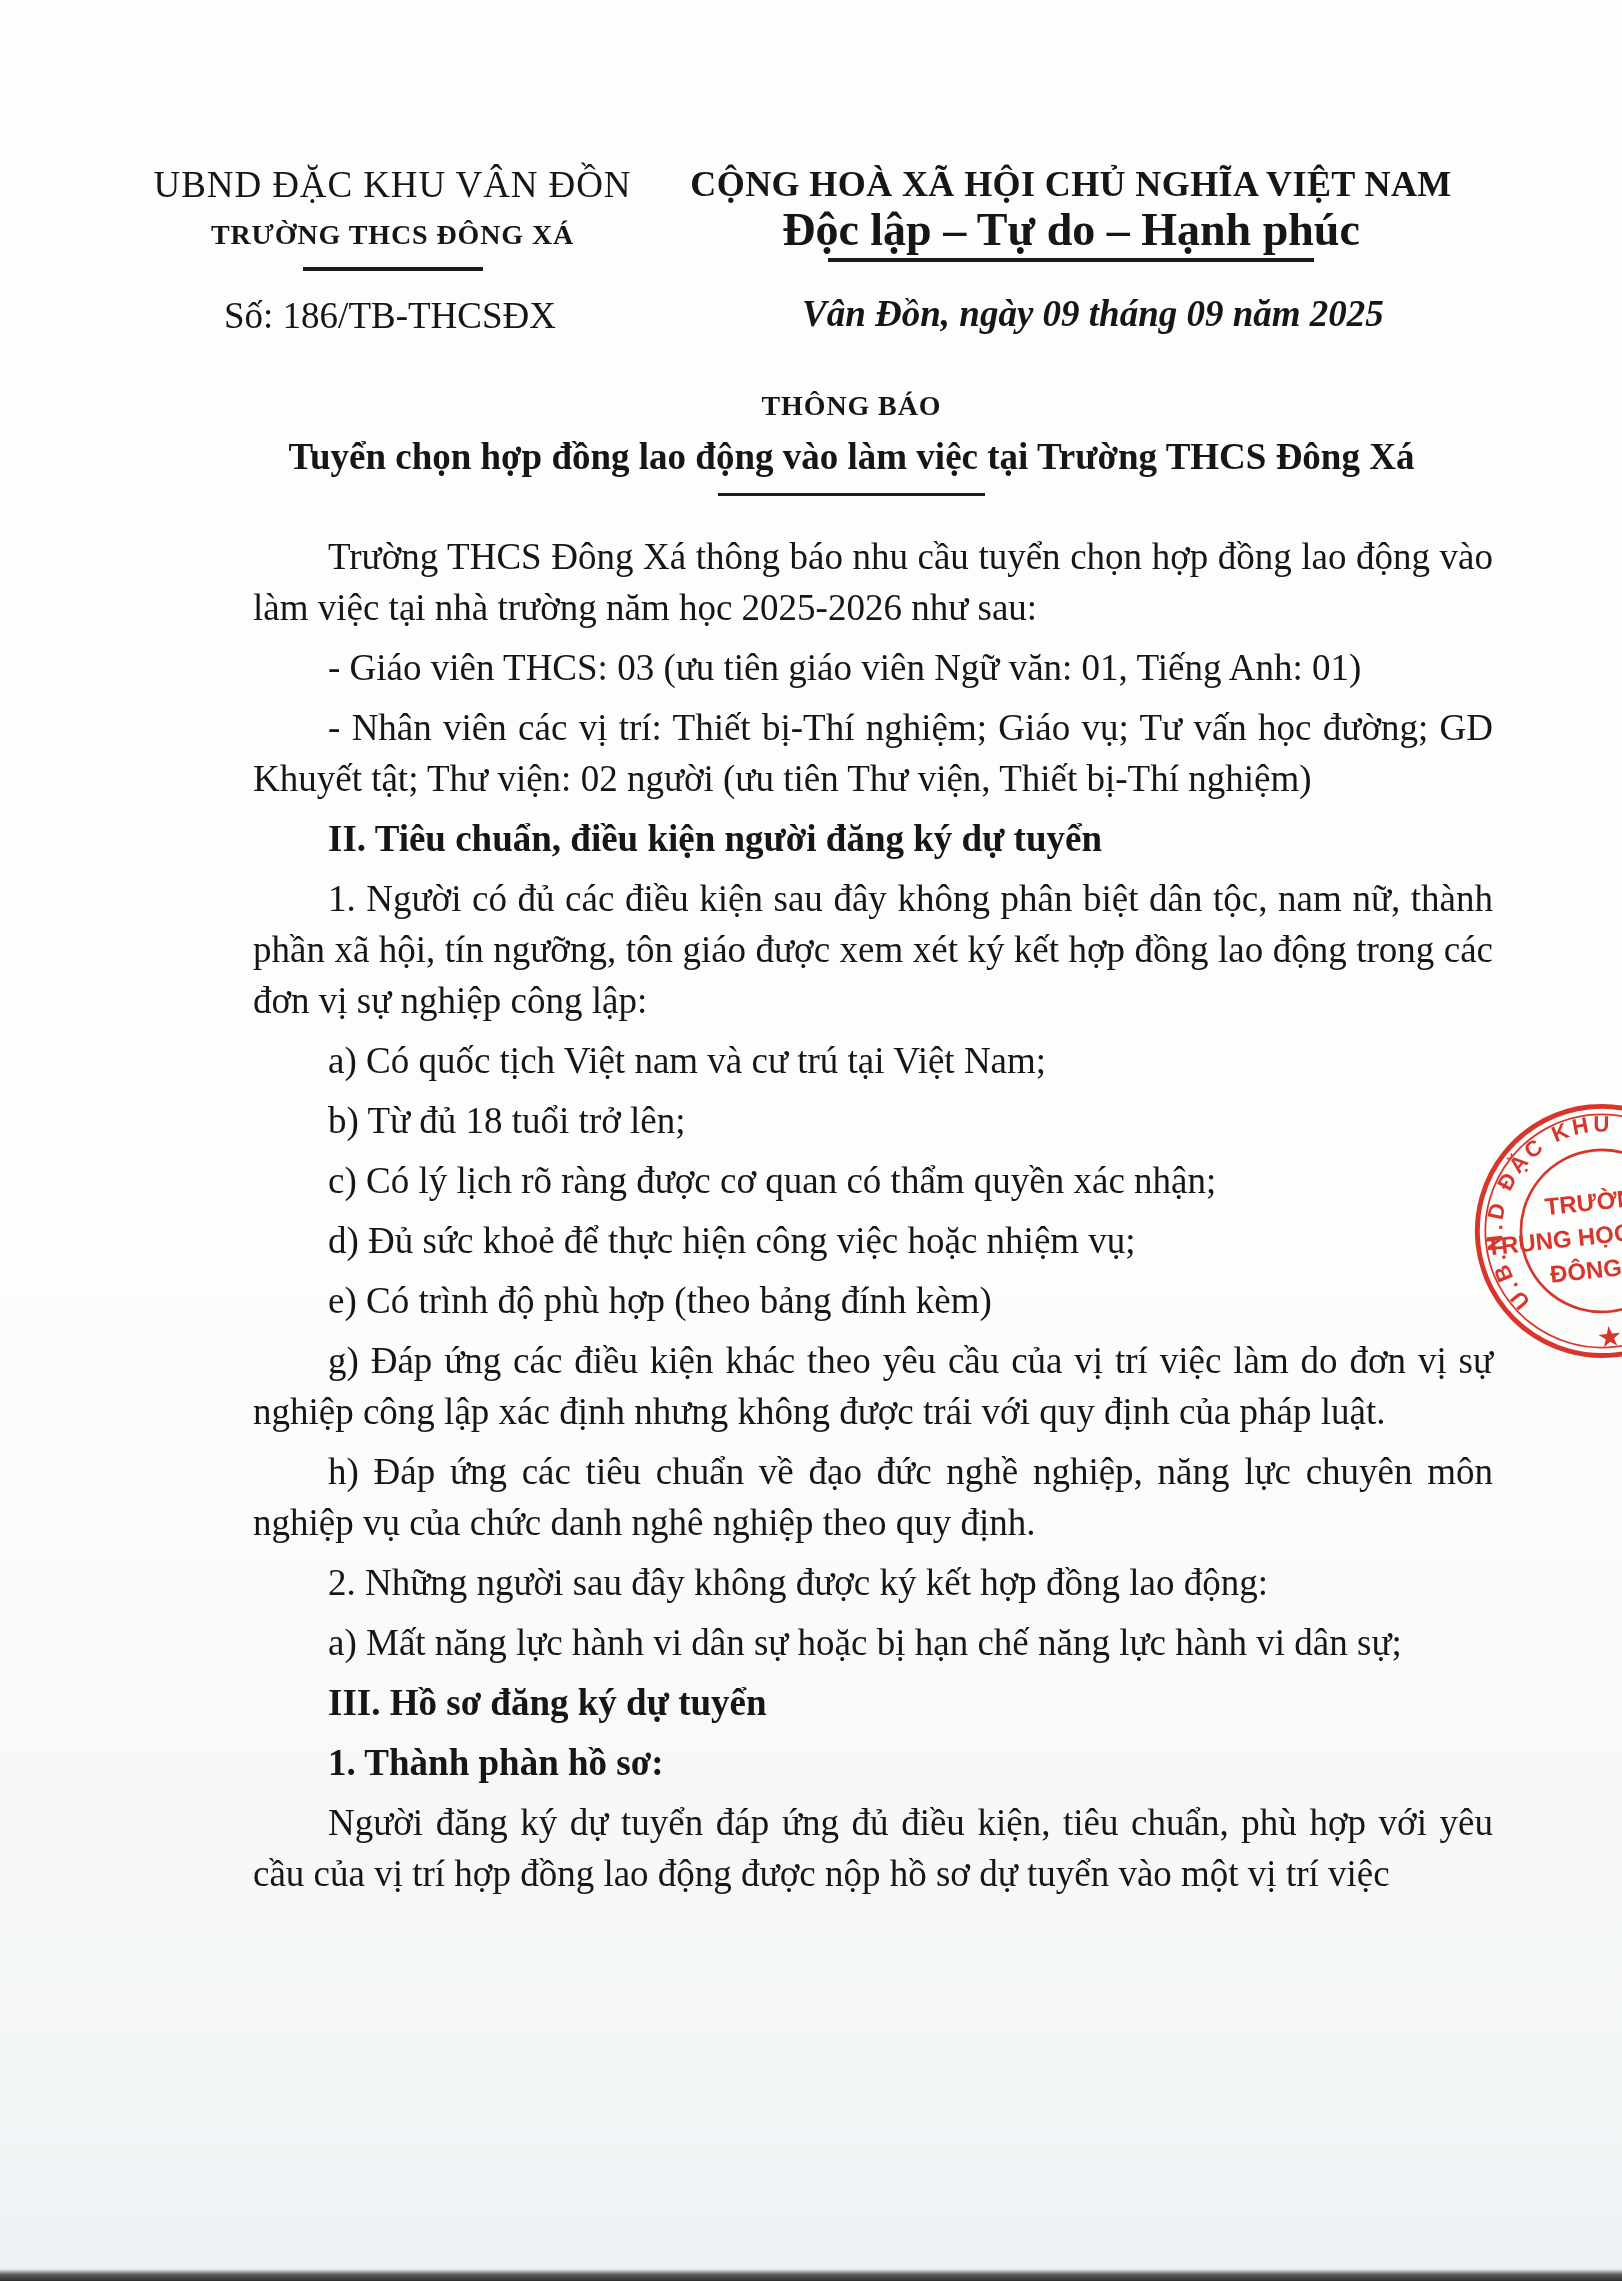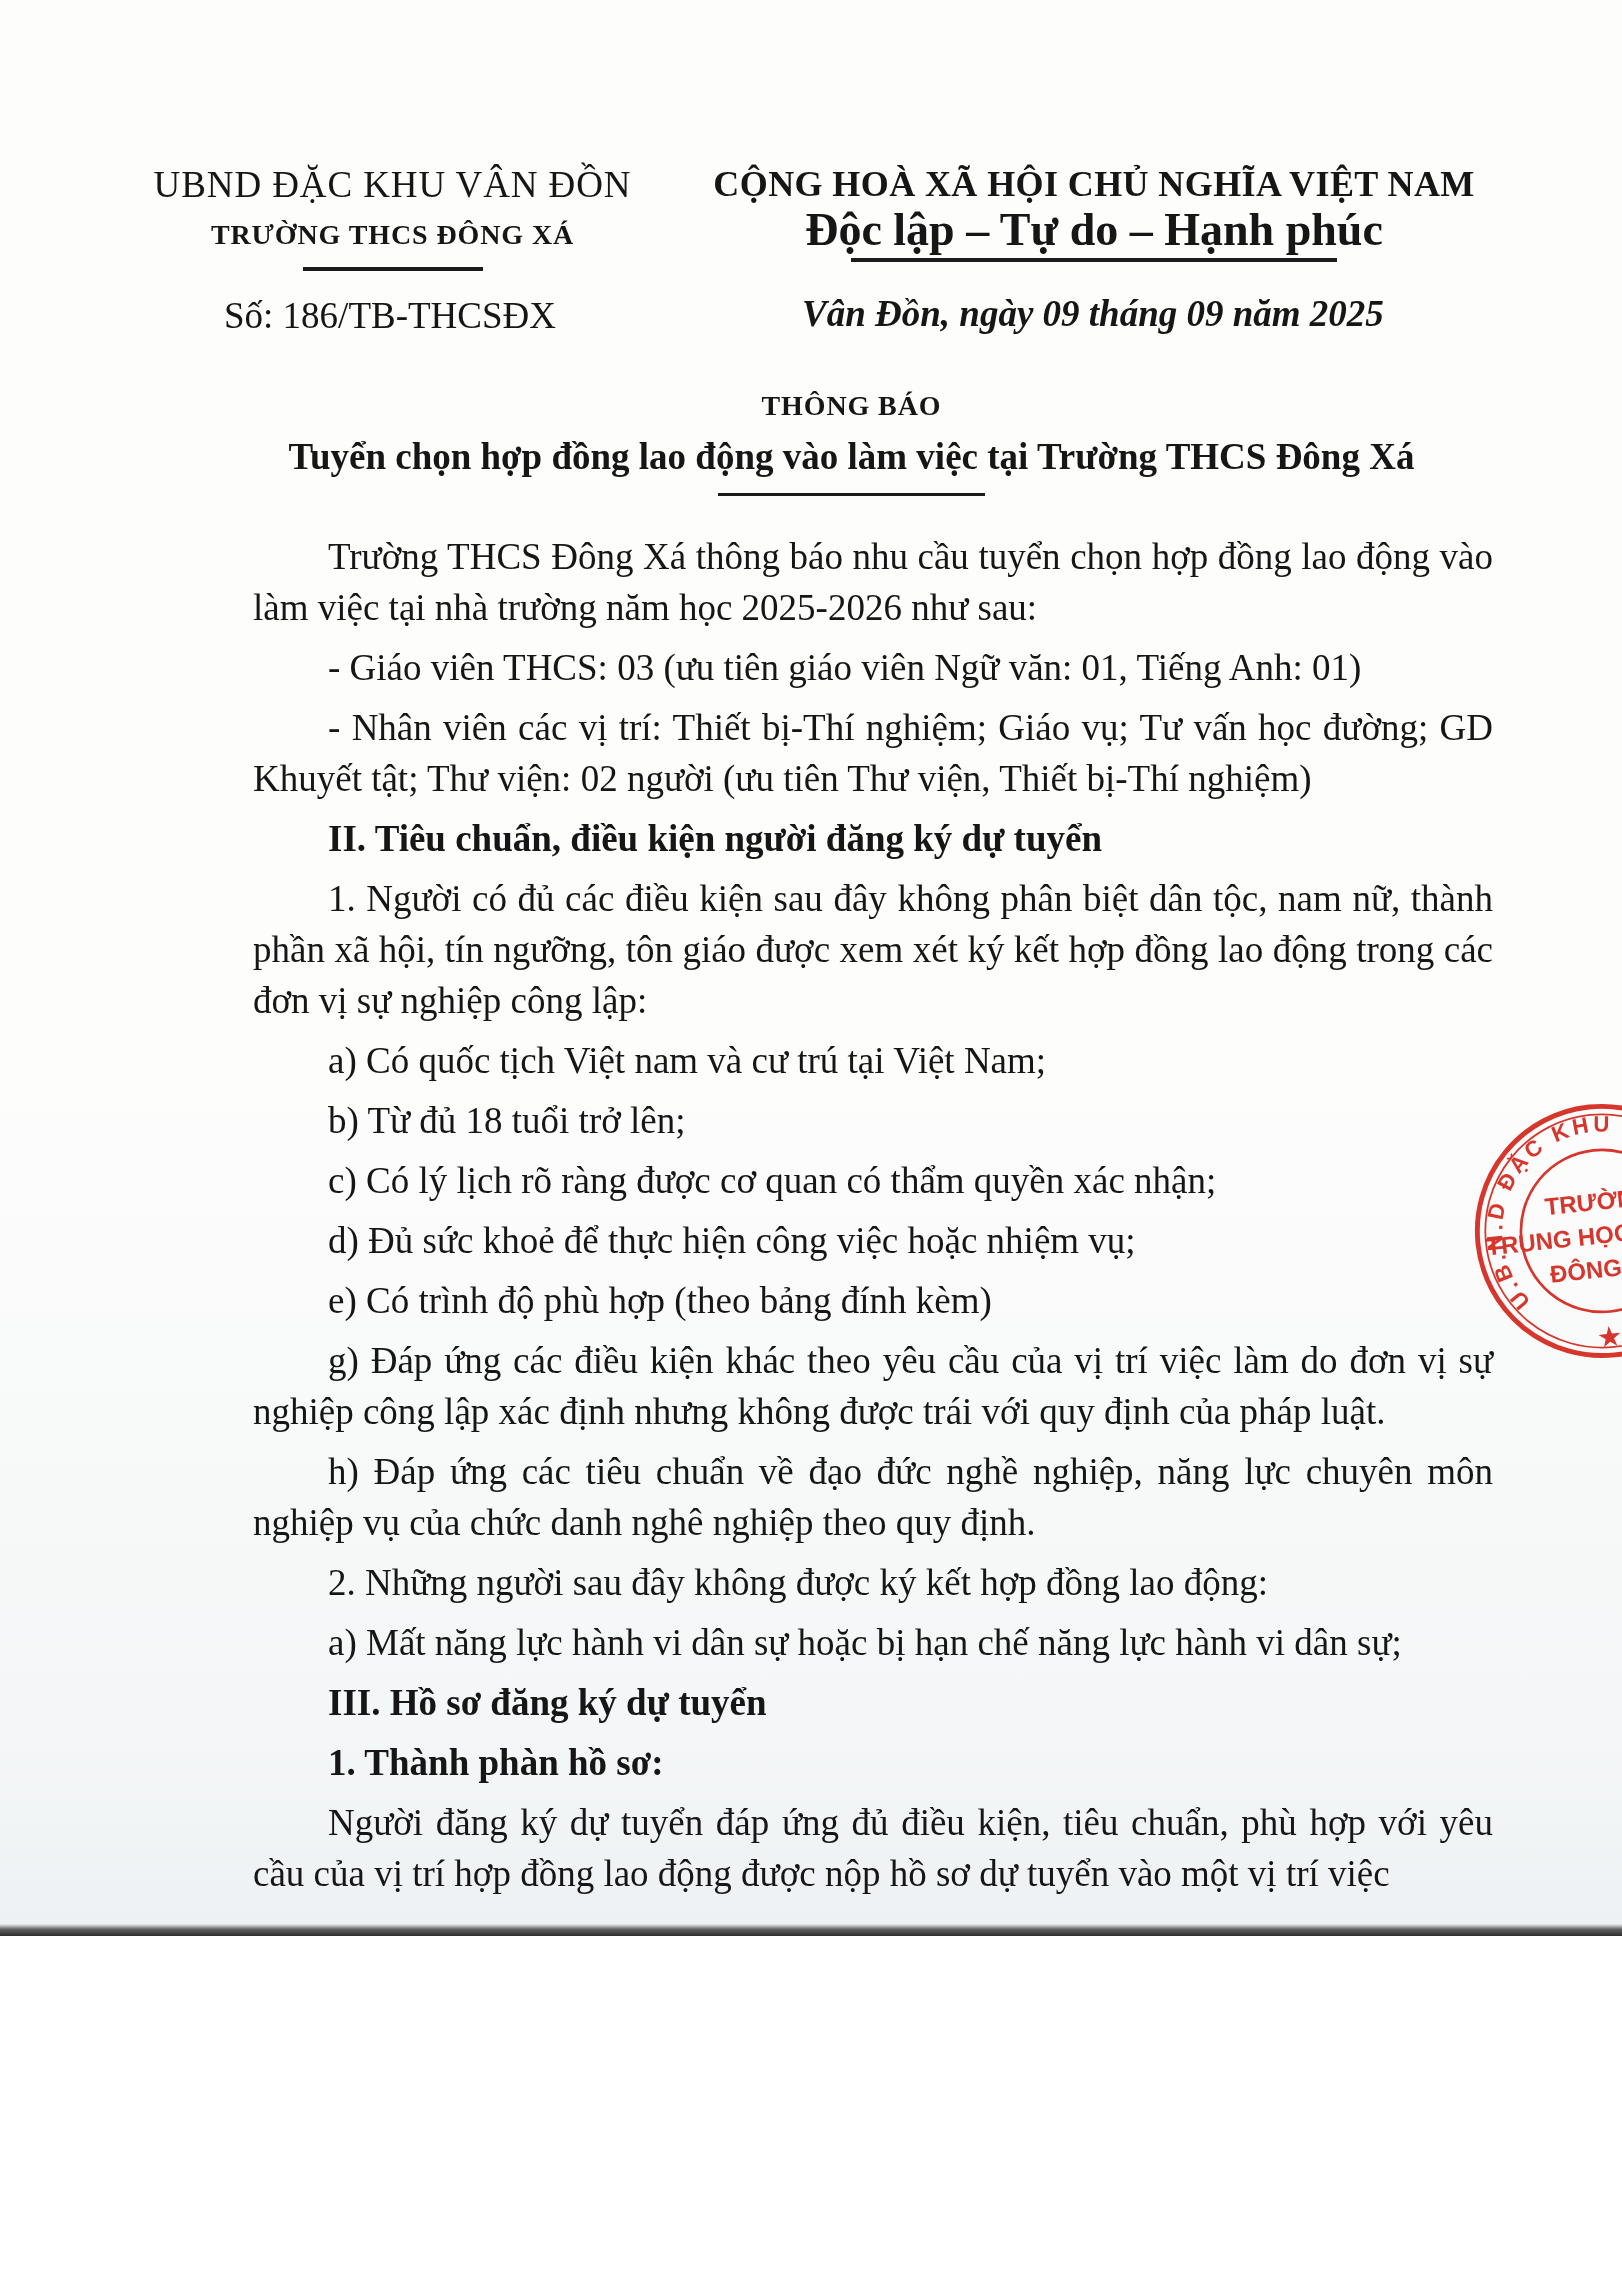--- a/index.html
+++ b/index.html
@@ -1,18 +1,18 @@
 <!DOCTYPE html>
 <html style="font-size:14.3px"><head>
 <meta charset="utf-8">
 <style>
   html,body{margin:0;padding:0;}
   .page{
     position:relative;
-    width:1623px;height:1936px;
+    width:1623px;height:2281px;
     background:#fdfdfc;
     overflow:hidden;
     font-family:"Liberation Serif","DejaVu Serif",serif;
     color:#161616;
   }
   
   .scan-tint{
     position:absolute;left:0;top:0;width:100%;height:100%;
     background:linear-gradient(180deg, rgba(255,255,255,0) 55%, rgba(208,220,228,0.22) 92%, rgba(200,212,222,0.30) 100%);
     pointer-events:none;
@@ -24,21 +24,21 @@
 
   .header-left{
     position:absolute;left:134px;top:160px;width:517px;
     text-align:center;line-height:50px;
   }
   .header-left .l1{font-size:37px;letter-spacing:0.9px;}
   .header-left .l2{font-size:28px;font-weight:bold;letter-spacing:0.9px;}
   .header-left .rule{width:180px;height:3.6px;background:#1b1b1b;margin:7.1px auto 0;}
 
   .header-right{
-    position:absolute;left:684px;top:162px;width:820px;
+    position:absolute;left:661px;top:162px;width:820px;
     text-align:center;
   }
   .header-right .l1{font-size:36px;font-weight:bold;letter-spacing:0.4px;line-height:45px;}
   .header-right .l2{font-size:46px;font-weight:bold;line-height:46px;}
   .header-right .rule{width:486px;height:3.6px;background:#1b1b1b;margin:5.3px auto 0;}
 
   .doc-number{
     position:absolute;left:224px;top:294px;
     font-size:37px;
   }

